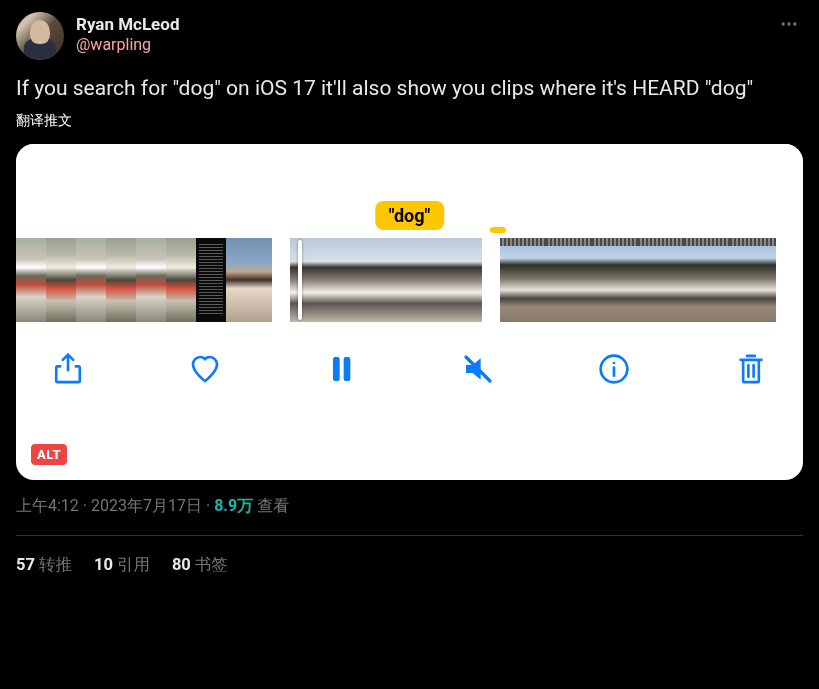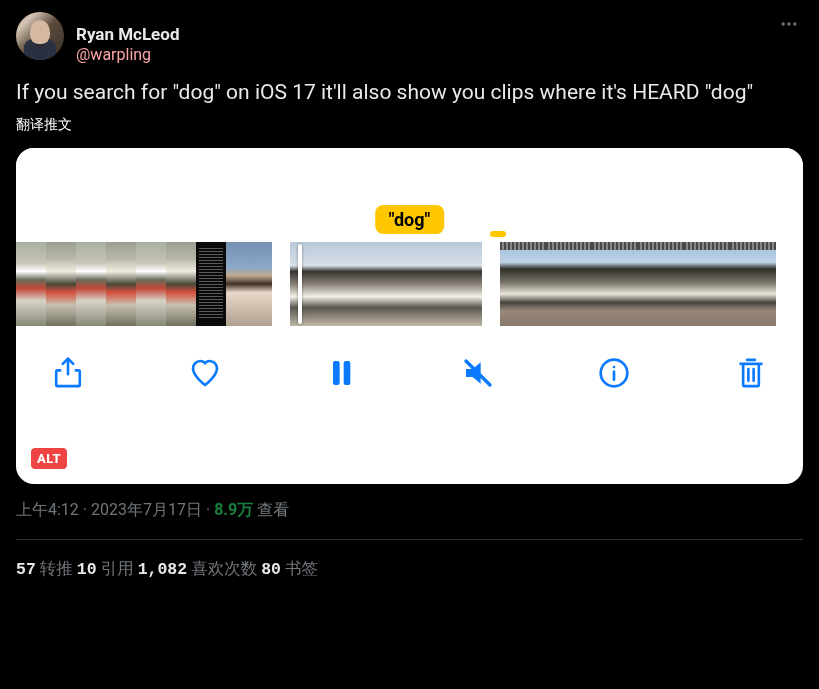--- a/index.html
+++ b/index.html
@@ -44,21 +44,21 @@
     position: absolute;
     top: 26px;
     left: 8px;
     width: 32px;
     height: 24px;
     background: #2a3040;
     border-radius: 40% 40% 0 0;
   }
   .names {
     flex: 1;
-    margin-top: 12px;
+    margin-top: 2px;
   }
   .display-name {
     font-weight: 700;
     font-size: 17px;
     color: #e7e9ea;
   }
   .handle {
     color: #fca5a5;
     font-size: 16px;
     margin-top: 1px;
@@ -207,28 +207,27 @@
     border-radius: 5px;
     letter-spacing: 0.5px;
   }
   .meta {
     color: #71767b;
     font-size: 16px;
     padding: 16px 0 18px 0;
     border-bottom: 1px solid #2f3336;
   }
   .meta .sep { margin: 0 4px; }
-  .meta strong { color: #15803d; font-weight: 700; }
+  .meta strong { color: #14b8a6; font-weight: 700; }
   .stats {
     display: flex;
-    gap: 4px;
+    gap: 22px;
     padding: 18px 0 0 0;
     color: #71767b;
     font-size: 16.5px;
-    font-family: Liberation Mono, monospace;
   }
   .stats strong { color: #e7e9ea; font-weight: 700; margin-right: 4px; }
 </style>
 </head>
 <body>
 
 <div class="tweet">
 
   <div class="header">
     <div class="avatar"></div>
@@ -323,17 +322,16 @@
     <div class="alt-badge">ALT</div>
   </div>
 
   <div class="meta">
     <span>上午4:12</span><span class="sep">·</span><span>2023年7月17日</span><span class="sep">·</span><strong>8.9万</strong> <span>查看</span>
   </div>
 
   <div class="stats">
     <div><strong>57</strong><span>转推</span></div>
     <div><strong>10</strong><span>引用</span></div>
-    <div><strong>1,082</strong><span>喜欢次数</span></div>
     <div><strong>80</strong><span>书签</span></div>
   </div>
 
 </div>
 
 </body></html>

